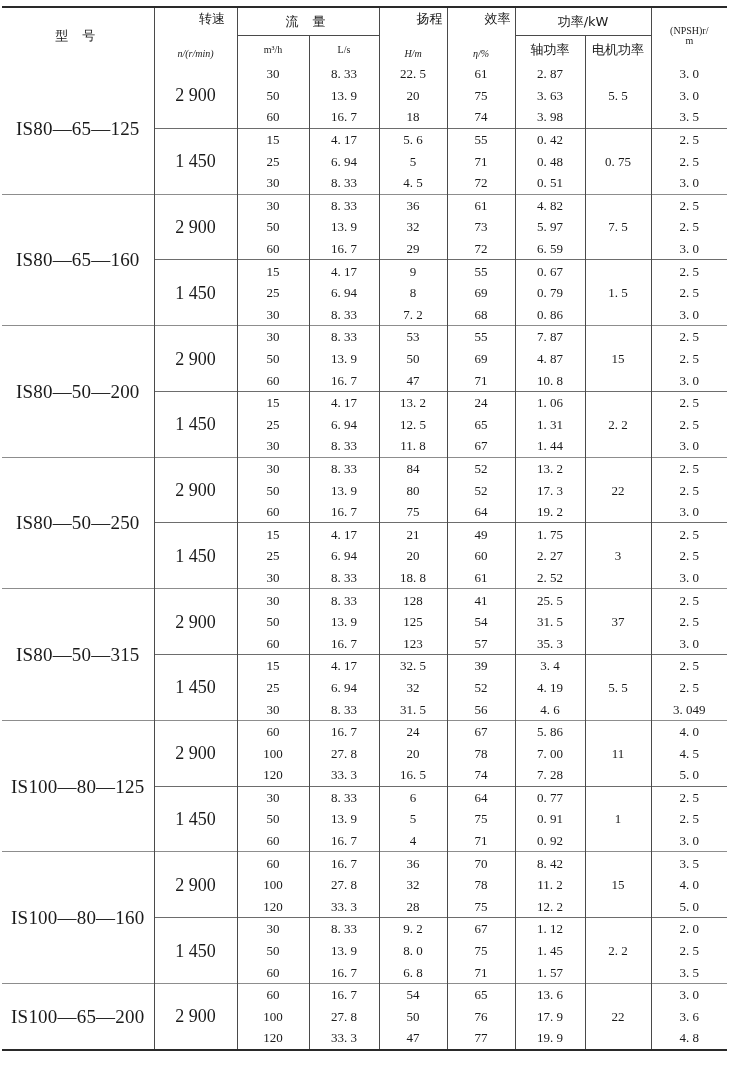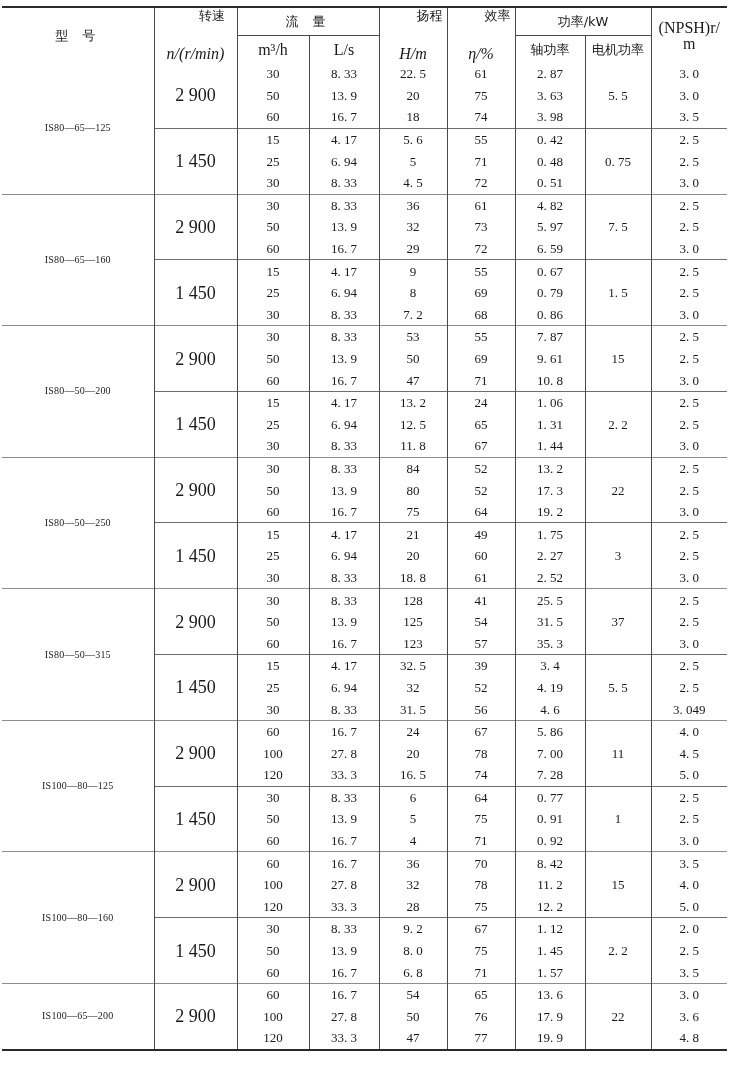--- a/index.html
+++ b/index.html
@@ -60,30 +60,30 @@
   }
   th.hdr-group {
     border-bottom: 1px solid #4a4a4a;
   }
   thead tr.hdr-bottom th {
     
   }
 
   .cn { font-family: "DejaVu Sans", "Liberation Sans", sans-serif; font-size: 13px; padding-left: 33px; }
   .cn-sp { letter-spacing: 0.38em; }
-  .unit { font-size: 16px; }
+  .unit { font-size: 10px; }
   .ital { font-style: italic; margin-top: 24px; }
 
   
   tbody td {
     height: 21.6px;
     font-size: 13px;
   }
   td.model {
-    font-size: 10px;
+    font-size: 19px;
     letter-spacing: 0.2px;
   }
   td.speed {
     font-size: 18px;
   }
   
   tr.subblock-start td {
     border-top: 1.1px solid #6d6d6d;
   }
   
@@ -252,21 +252,21 @@
           <td>55</td>
           <td>7. 87</td>
           <td rowspan="3">15</td>
           <td>2. 5</td>
         </tr>
         <tr>
           <td>50</td>
           <td>13. 9</td>
           <td>50</td>
           <td>69</td>
-          <td>9. 61</td>
+          <td>4. 87</td>
           <td>2. 5</td>
         </tr>
         <tr>
           <td>60</td>
           <td>16. 7</td>
           <td>47</td>
           <td>71</td>
           <td>10. 8</td>
           <td>3. 0</td>
         </tr>

